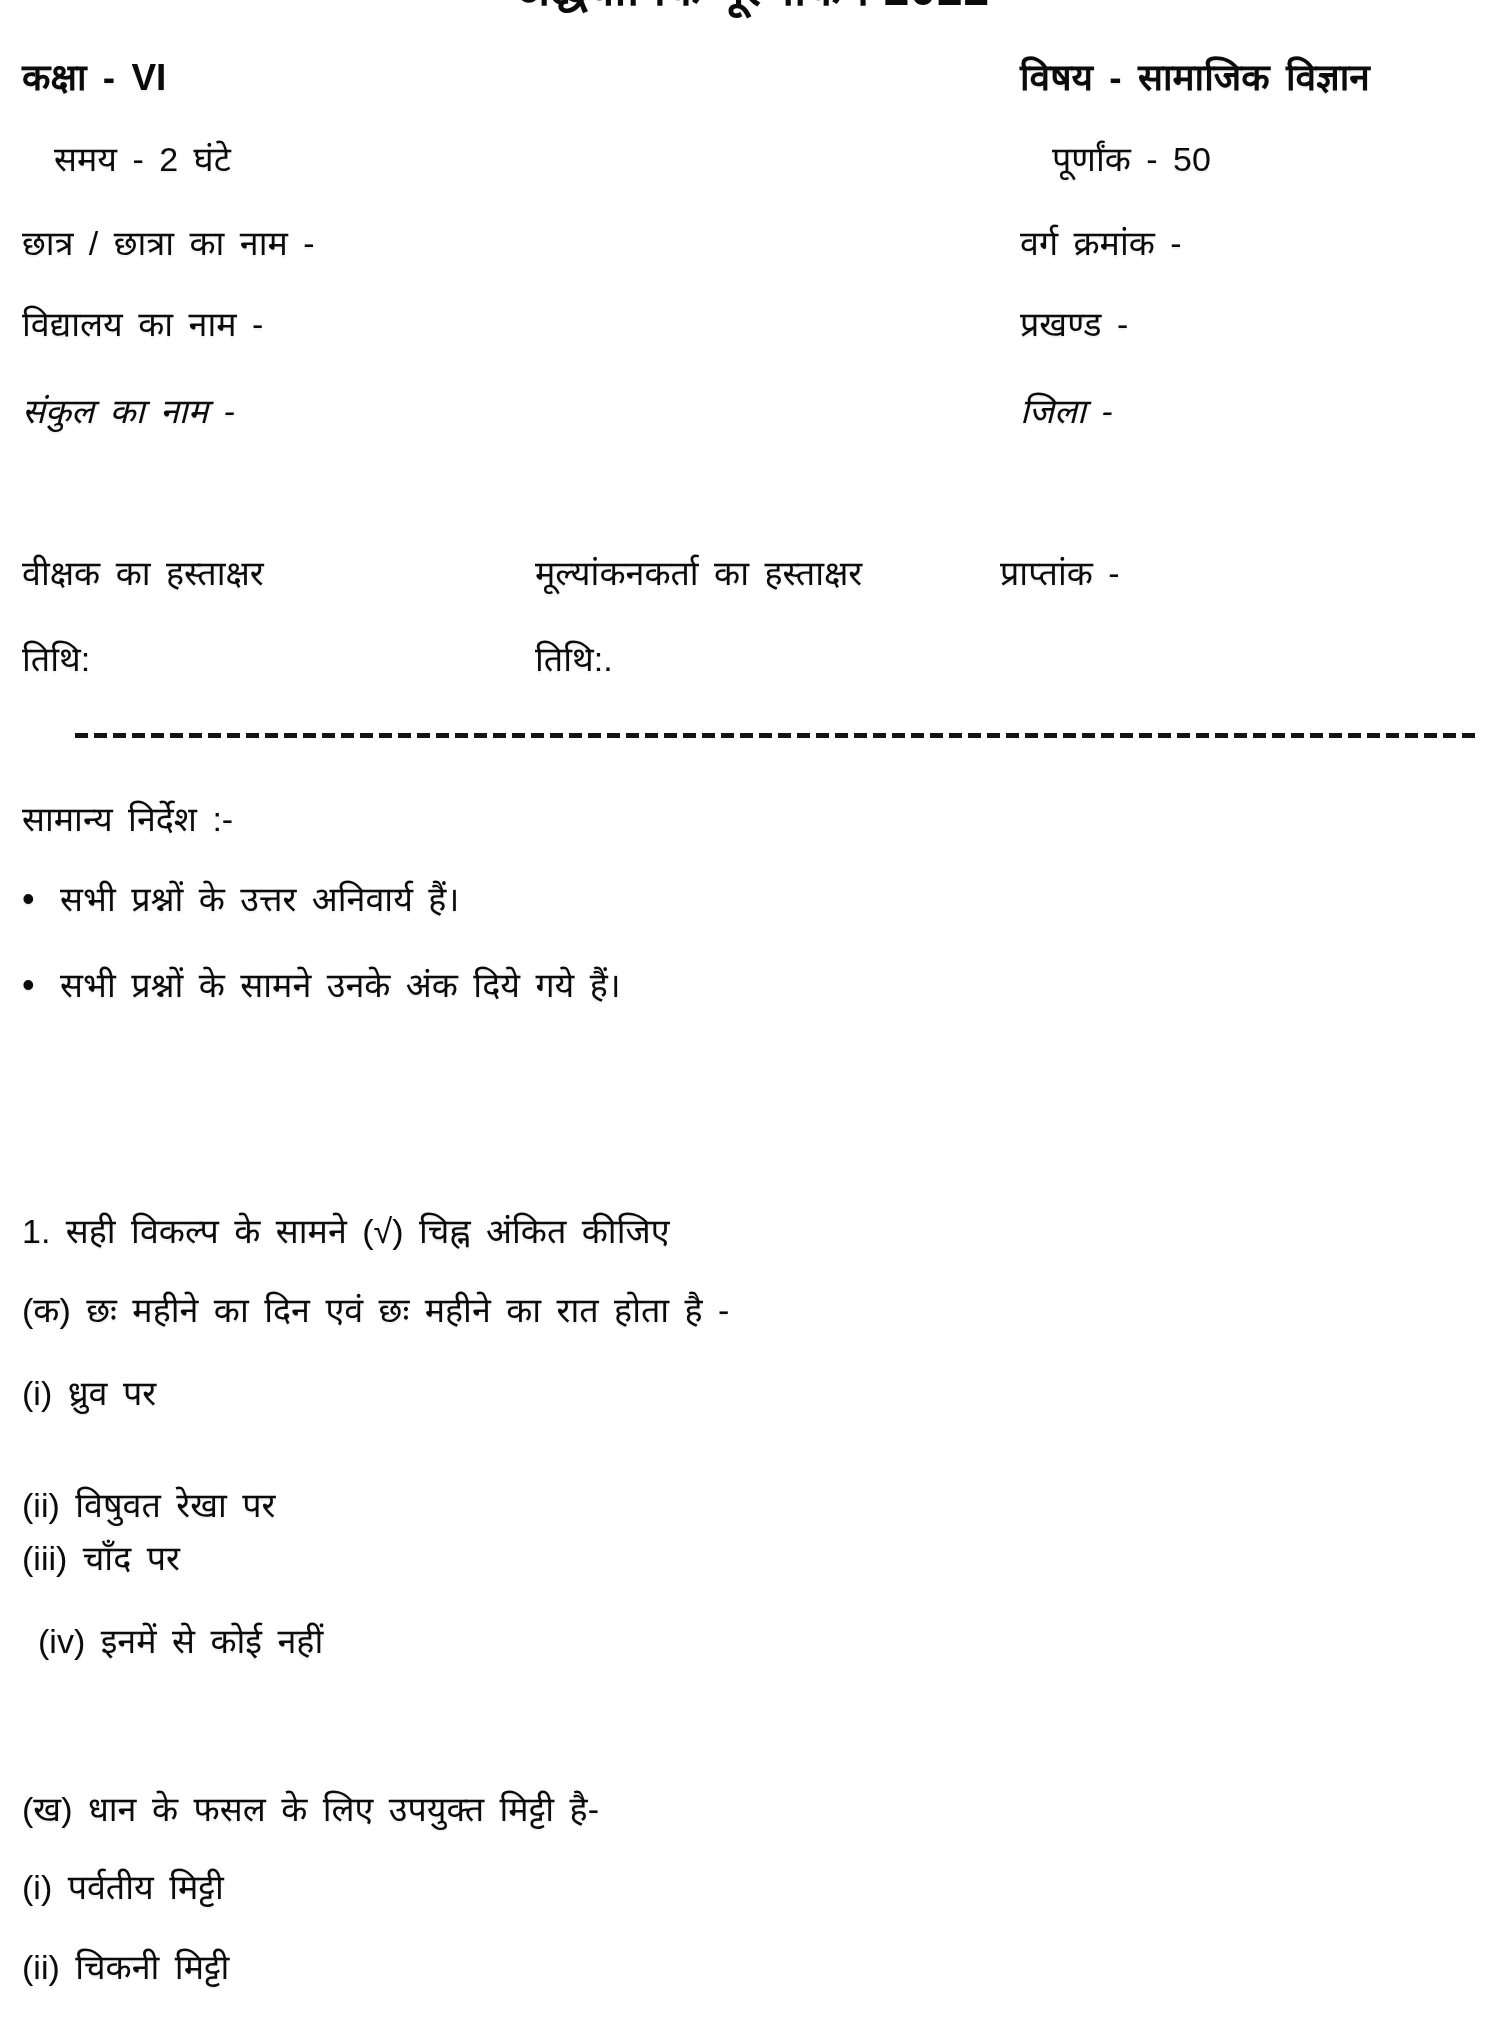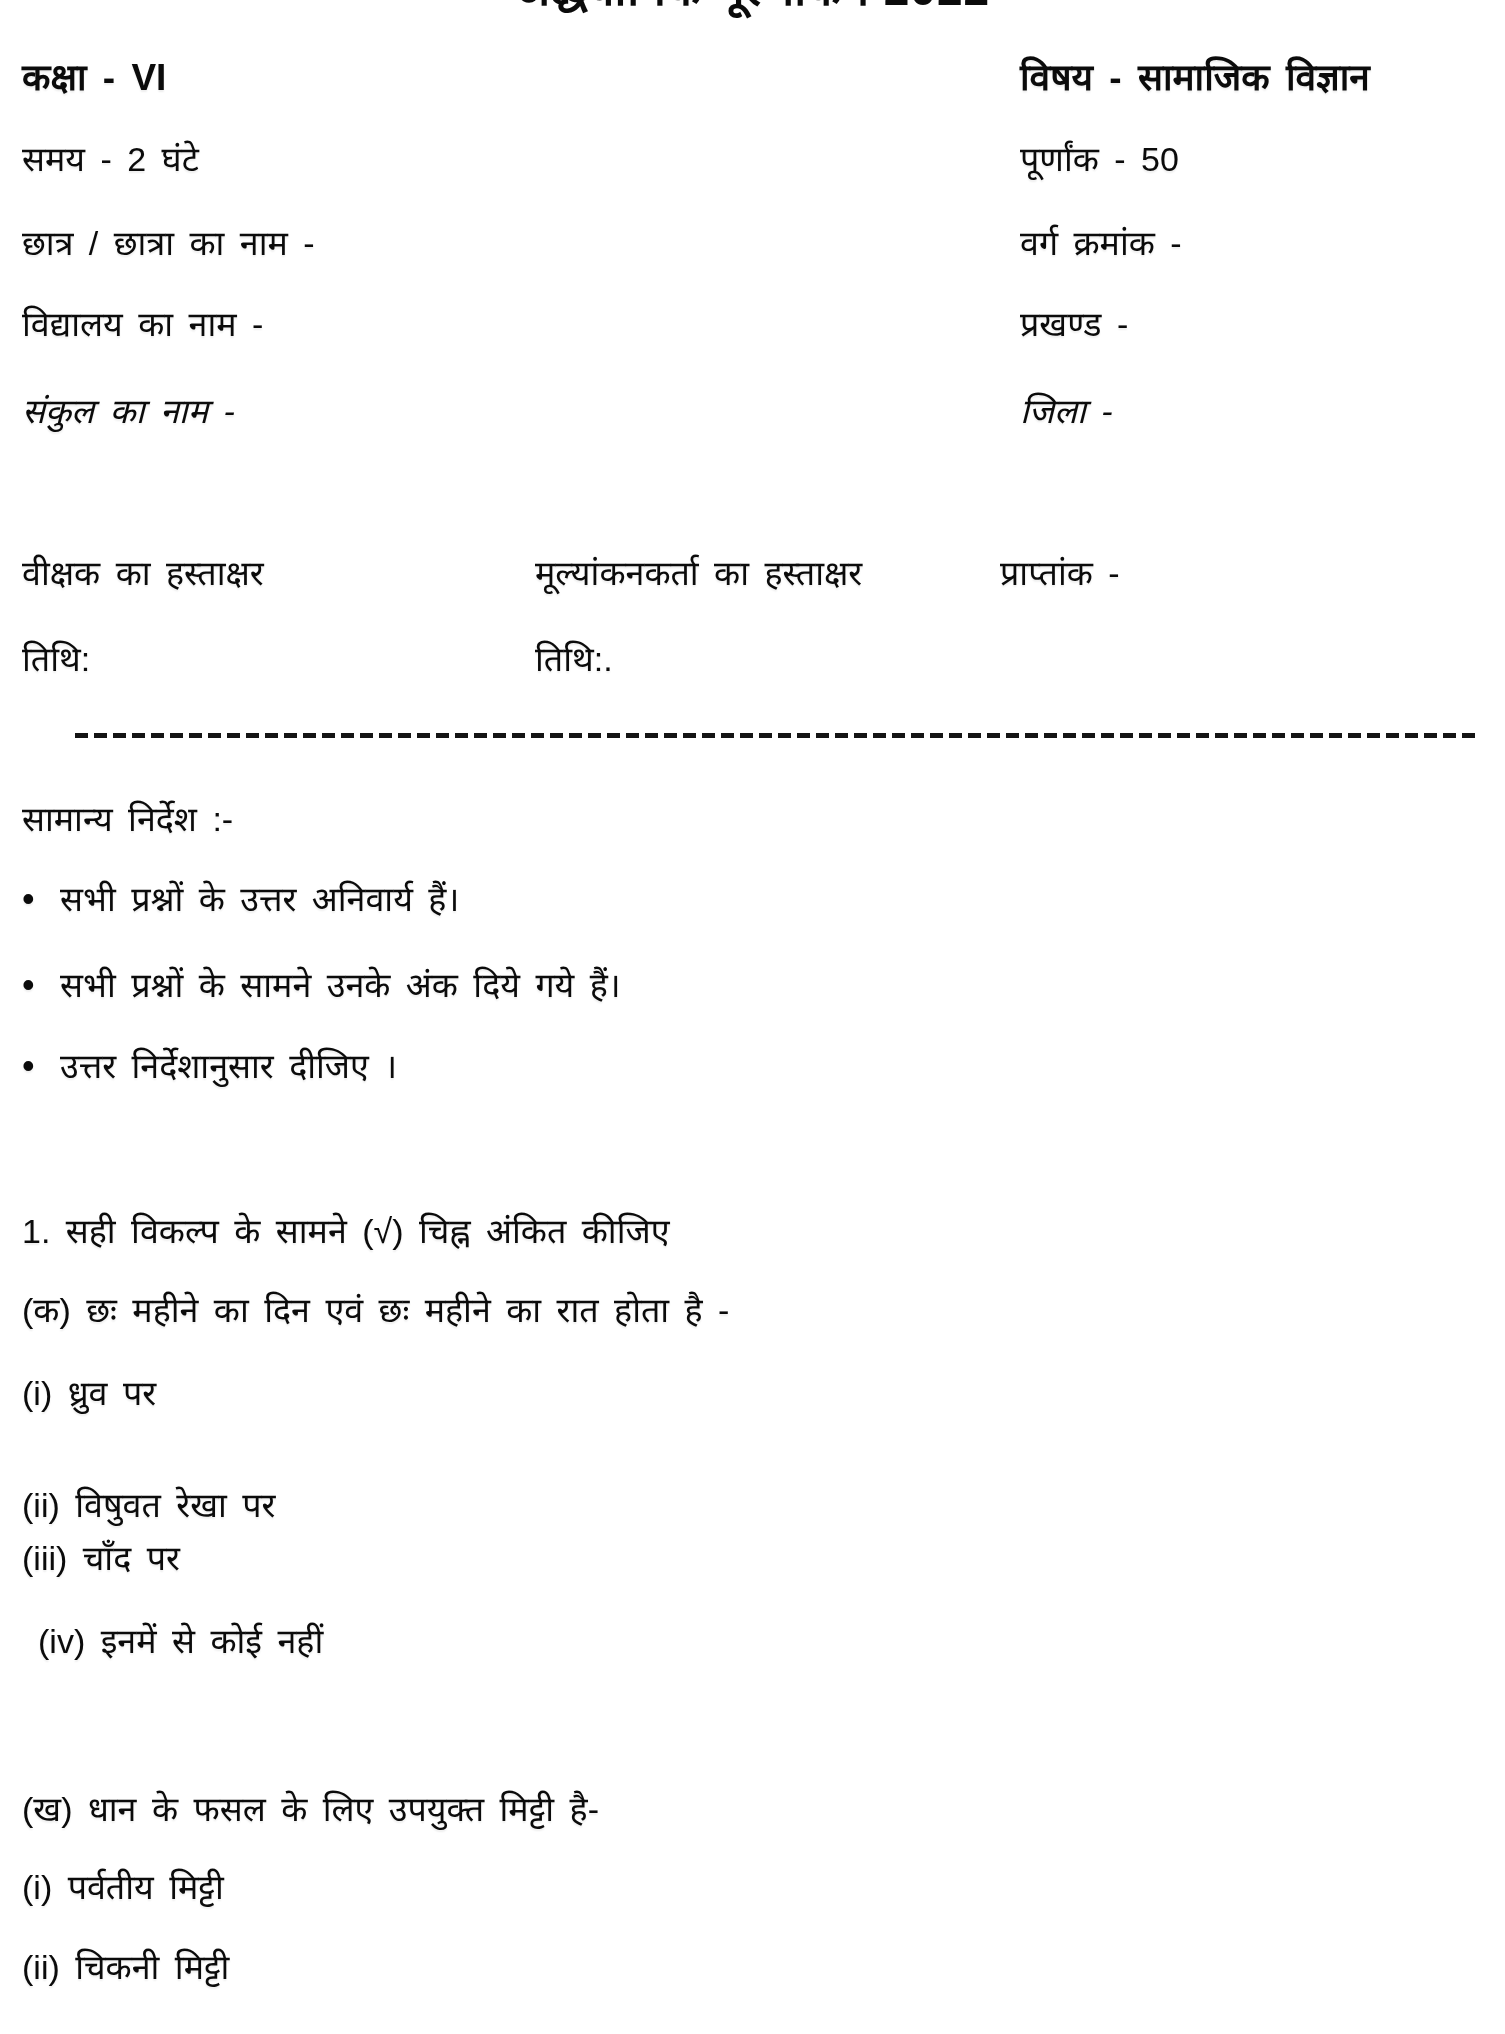--- a/index.html
+++ b/index.html
@@ -35,21 +35,21 @@
     line-height: 1.0;
     font-weight: bold;
     letter-spacing: 1px;
     white-space: nowrap;
   }
   
   .lx { left: 22px; }
   .rx { left: 1020px; }
 
   .row-class    { top: 55px;  font-size: 37px; }
-  .row-time     { top: 138px; }
+  .row-time     { top: 138px; margin-left: 32px; }
   .row-student  { top: 222px; }
   .row-school   { top: 303px; }
   .row-cluster  { top: 390px; font-style: italic; }
 
   .row-sign     { top: 552px; }
   .sign-mid     { left: 535px; }
   .sign-score   { left: 1000px; }
   .row-date     { top: 638px; }
 
   .dashed-line {
@@ -111,21 +111,20 @@
   <div class="line sign-score row-sign">प्राप्तांक -</div>
 
   <div class="line lx row-date">तिथि:</div>
   <div class="line sign-mid row-date">तिथि:.</div>
 
   <div class="dashed-line"></div>
 
   <div class="line lx row-instr-head">सामान्य निर्देश :-</div>
   <div class="line lx row-b2 bullet-item"><span>सभी प्रश्नों के सामने उनके अंक दिये गये हैं।</span></div>
   <div class="line lx row-b1 bullet-item"><span>सभी प्रश्नों के उत्तर अनिवार्य हैं।</span></div>
-  <div class="line lx row-b3 bullet-item"><span>उत्तर निर्देशानुसार दीजिए ।</span></div>
 
   <div class="line lx row-q1">1. सही विकल्प के सामने (√) चिह्न अंकित कीजिए</div>
 
   <div class="line lx row-q1a">(क) छः महीने का दिन एवं छः महीने का रात होता है -</div>
   <div class="line lx row-a1">(i) ध्रुव पर</div>
   <div class="line lx row-a2">(ii) विषुवत रेखा पर</div>
   <div class="line lx row-a3">(iii) चाँद पर</div>
   <div class="line lx row-a4">(iv) इनमें से कोई नहीं</div>
 
   <div class="line lx row-q1b">(ख) धान के फसल के लिए उपयुक्त मिट्टी है-</div>

